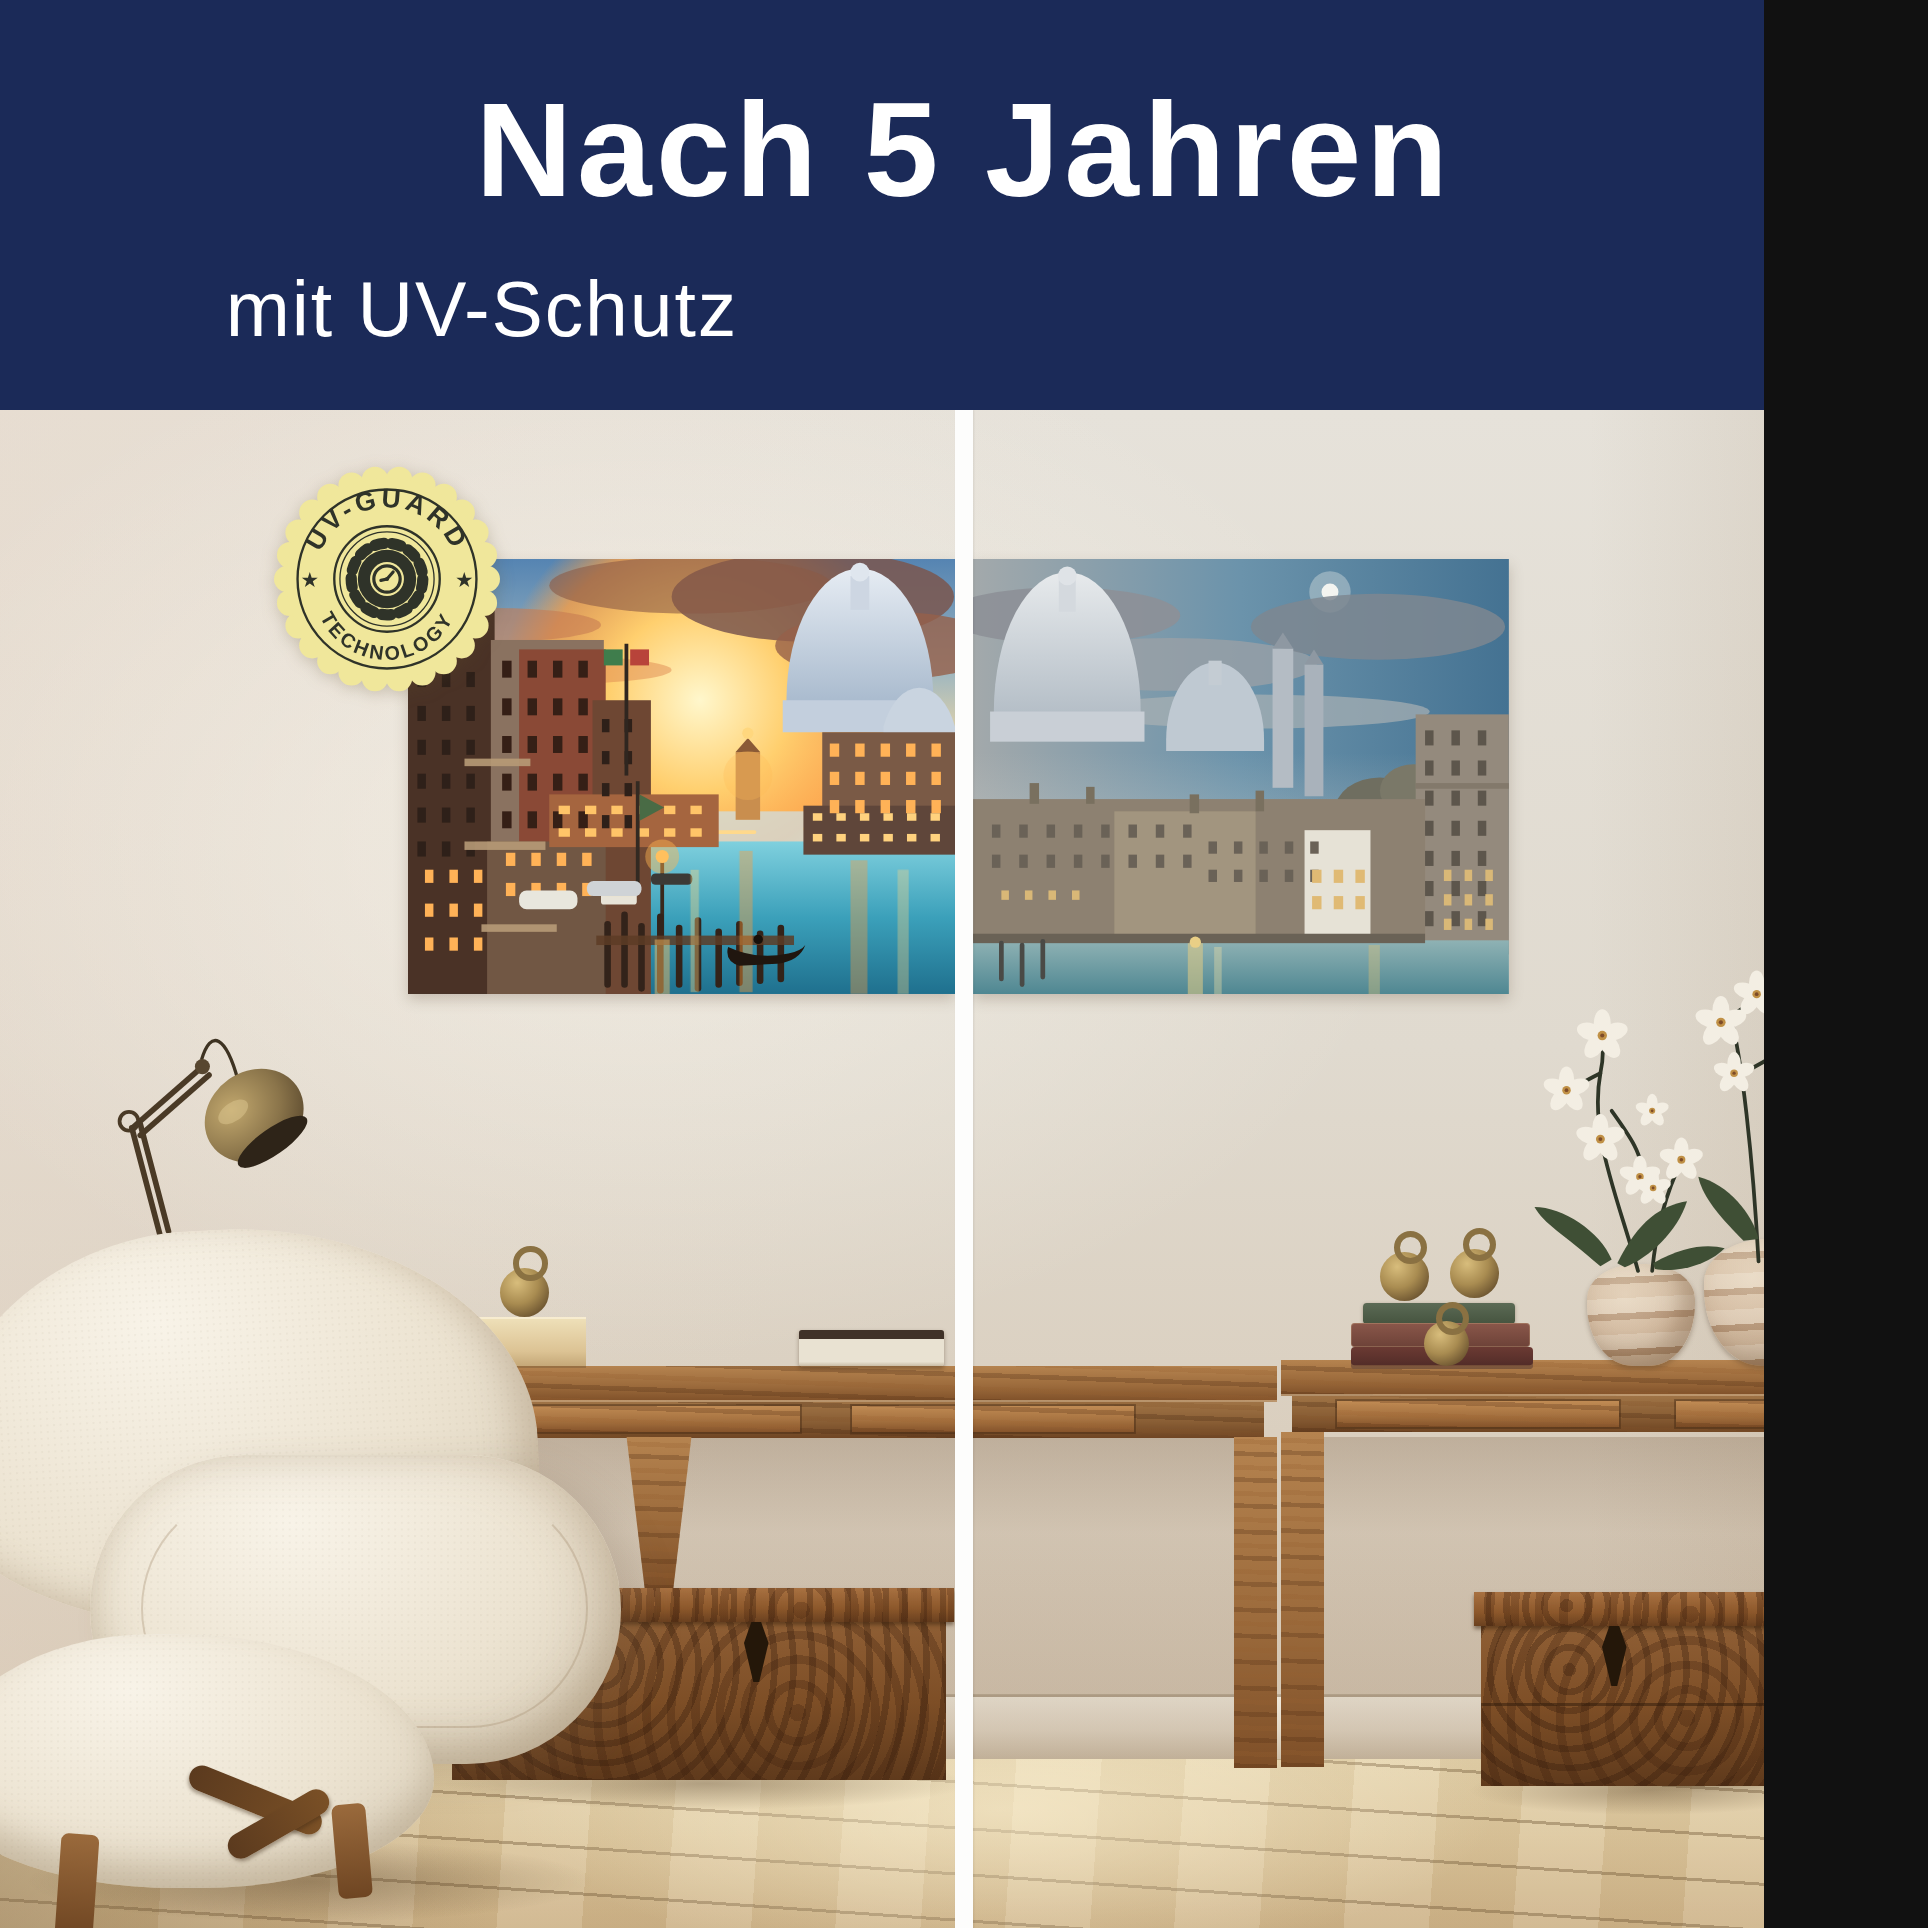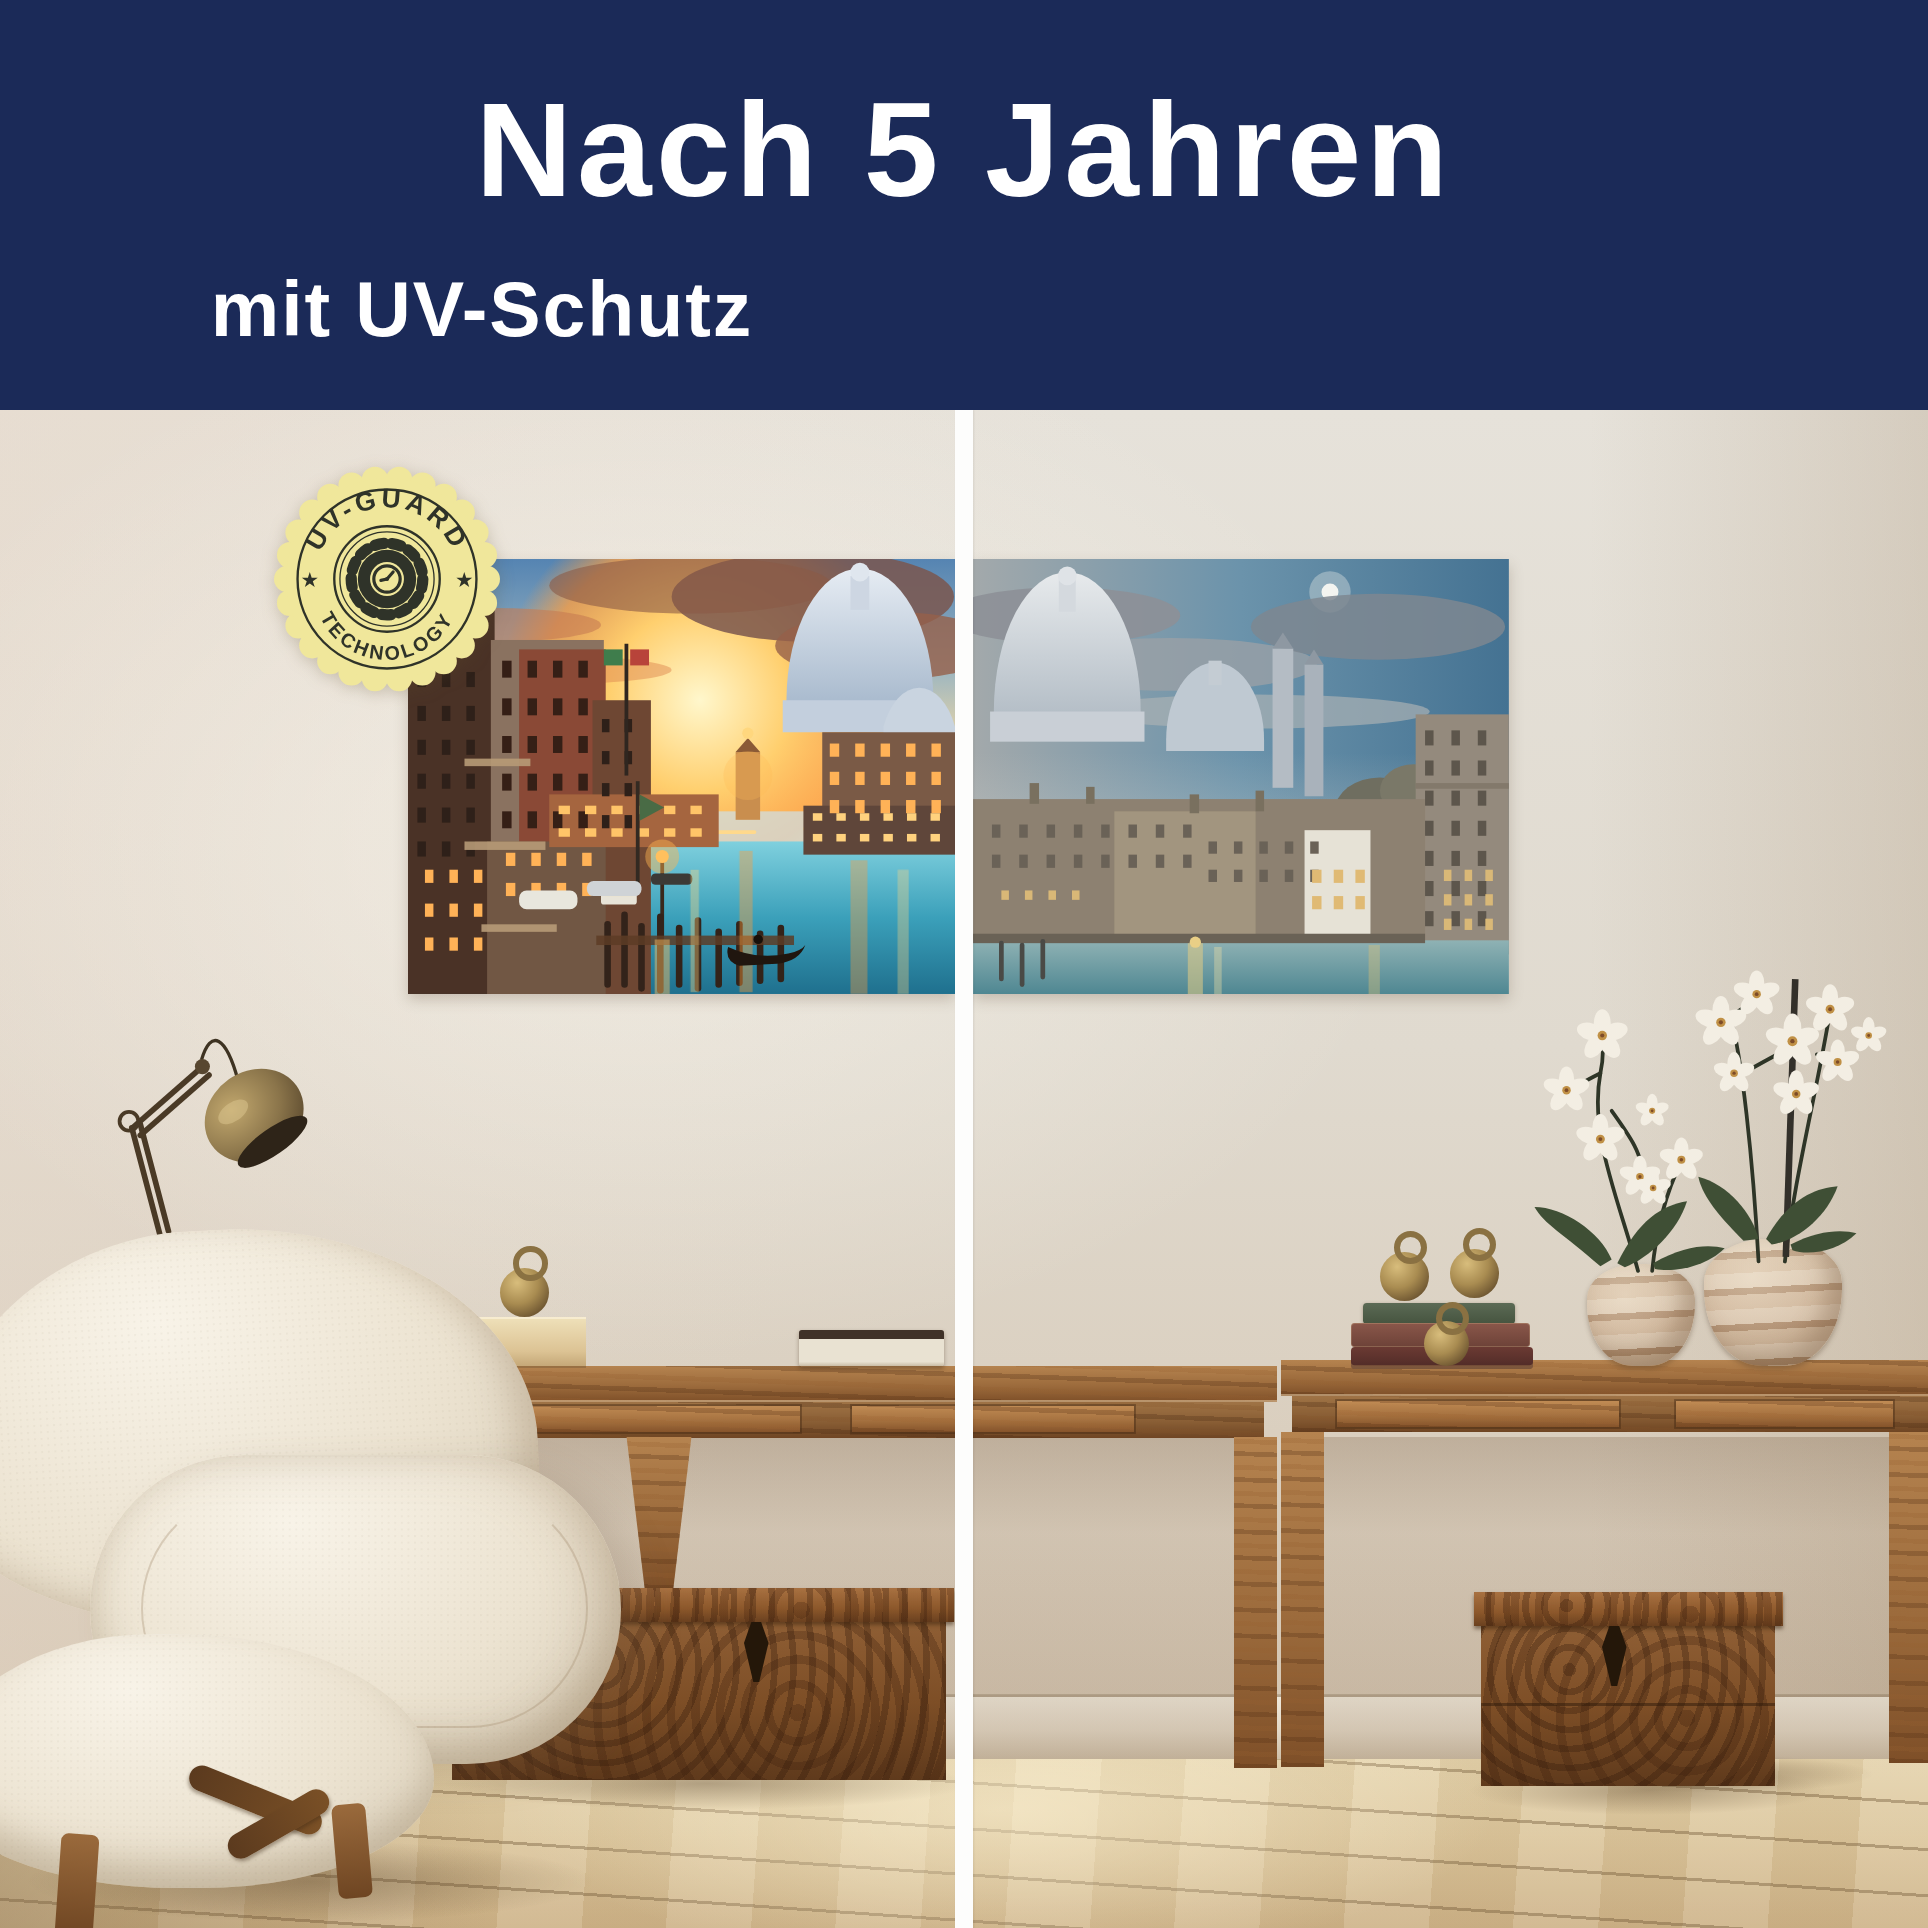--- a/index.html
+++ b/index.html
@@ -1,23 +1,23 @@
 <!DOCTYPE html>
 <html style="font-size:15px"><head>
 <meta charset="utf-8">
 <style>
   html,body{margin:0;padding:0;background:#111;}
-  .stage{position:relative;width:1928px;height:1928px;overflow:hidden;
+  .stage{position:relative;width:1764px;height:1928px;overflow:hidden;
          font-family:"Liberation Sans",sans-serif;background:#e2ddd4;}
   
   .header{position:absolute;left:0;top:0;width:1928px;height:410px;background:#1b2a58;z-index:40;}
   .header .title{position:absolute;left:0;top:83px;width:1928px;text-align:center;
     color:#fff;font-size:134px;font-weight:bold;letter-spacing:4.7px;line-height:1;}
   .header .sub{position:absolute;top:271px;width:964px;text-align:center;color:#fff;
-    font-size:77px;font-weight:700;letter-spacing:1.9px;line-height:1;}
+    font-size:77px;font-weight:400;letter-spacing:1.9px;line-height:1;}
   .sub-left{left:0;} .sub-right{left:964px;}
   
   .room{position:absolute;left:0;top:410px;width:1928px;height:1519px;}
   .wall{position:absolute;inset:0;z-index:1;
     background:
       radial-gradient(1130px 753px at 33% 28%, rgba(255,252,244,.5), rgba(255,252,244,0) 70%),
       linear-gradient(110deg, rgba(232,217,202,.55), rgba(232,217,202,0) 45%),
       linear-gradient(180deg, #e6e2da 0%, #e0dacf 42%, #d9cdbc 72%, #d0bfa8 100%);}
   .wall-dark-right{position:absolute;right:0;top:0;width:339px;height:100%;z-index:1;
     background:linear-gradient(90deg, rgba(170,148,120,0), rgba(170,148,120,.28));}

